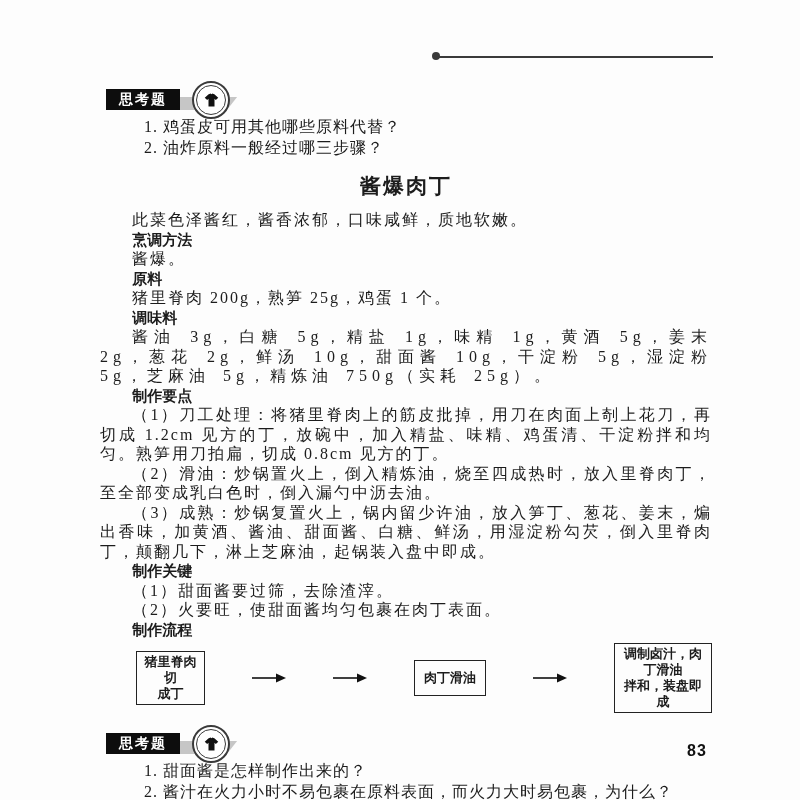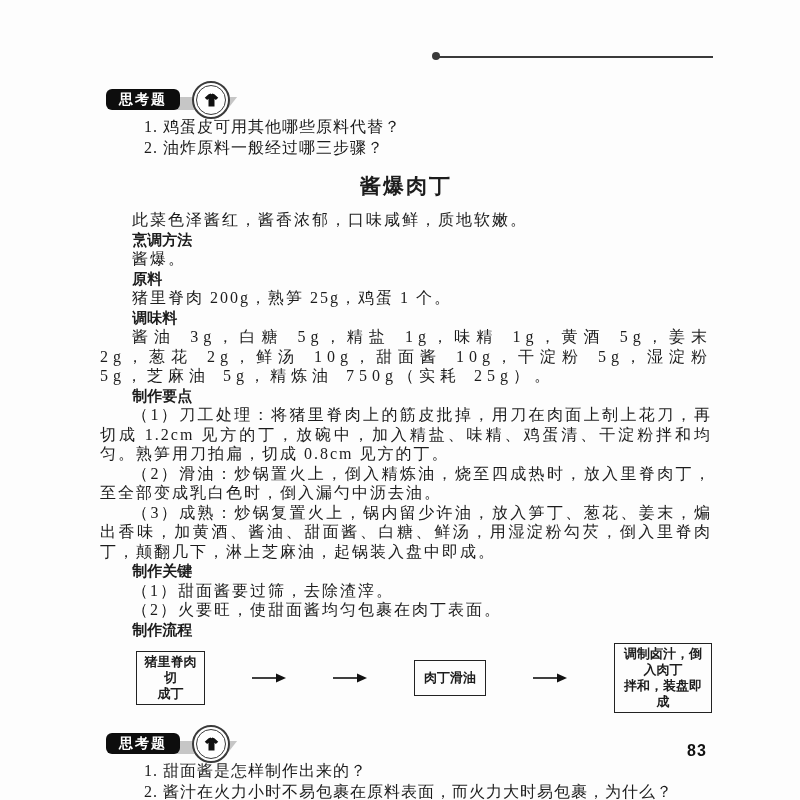--- a/index.html
+++ b/index.html
@@ -14,21 +14,21 @@
   .head-dot{position:absolute;top:52px;left:432px;width:8px;height:8px;border-radius:50%;background:#3a3a3a;}
 
   .main{position:absolute;top:82px;left:100px;width:612px;}
 
   
   .badge{position:relative;height:34px;}
   .badge-ribbon{position:absolute;left:60px;top:15px;width:72px;height:13px;background:#c6c6c6;
         transform:skewX(-38deg);}
   .badge-label{position:absolute;left:6px;top:7px;width:74px;height:21px;background:#0d0d0d;color:#fff;
         font-family:"Liberation Sans",sans-serif;font-weight:bold;font-size:14px;letter-spacing:2px;
-        display:flex;align-items:center;justify-content:center;border-radius:6px;}
+        display:flex;align-items:center;justify-content:center;}
   .badge-circle{position:absolute;left:92px;top:-1px;width:30px;height:30px;border:2px solid #3a3a3a;
         border-radius:50%;background:#fff;padding:2px;box-sizing:content-box;}
   .badge-circle-inner{width:100%;height:100%;border:1.5px solid #3a3a3a;border-radius:50%;
         display:flex;align-items:center;justify-content:center;box-sizing:border-box;background:#fff;}
 
   .q{font-size:16px;line-height:21px;padding-left:44px;letter-spacing:1px;}
 
   .title{font-family:"Liberation Sans",sans-serif;font-weight:bold;font-size:21px;letter-spacing:2px;
         text-align:center;margin:14px 0 10px 0;}
 
@@ -120,21 +120,21 @@
         <div>肉丁滑油</div>
         <div></div>
       </div>
       <div class="flow-arrow">
         <svg width="34" height="12" viewBox="0 0 34 12">
             <line x1="0" y1="6" x2="25" y2="6" stroke="#111" stroke-width="1.6"></line>
             <polygon points="24,1.5 34,6 24,10.5" fill="#111"></polygon>
           </svg>
       </div>
       <div class="flow-box w4">
-        <div>调制卤汁，倒入肉丁</div>
+        <div>调制卤汁，肉丁滑油</div>
         <div>拌和，装盘即成</div>
       </div>
     </div>
 
     <div class="badge second">
       <div class="badge-ribbon"></div>
       <div class="badge-label">思考题</div>
       <div class="badge-circle">
         <div class="badge-circle-inner">
           <svg width="15" height="14" viewBox="0 0 20 18">

